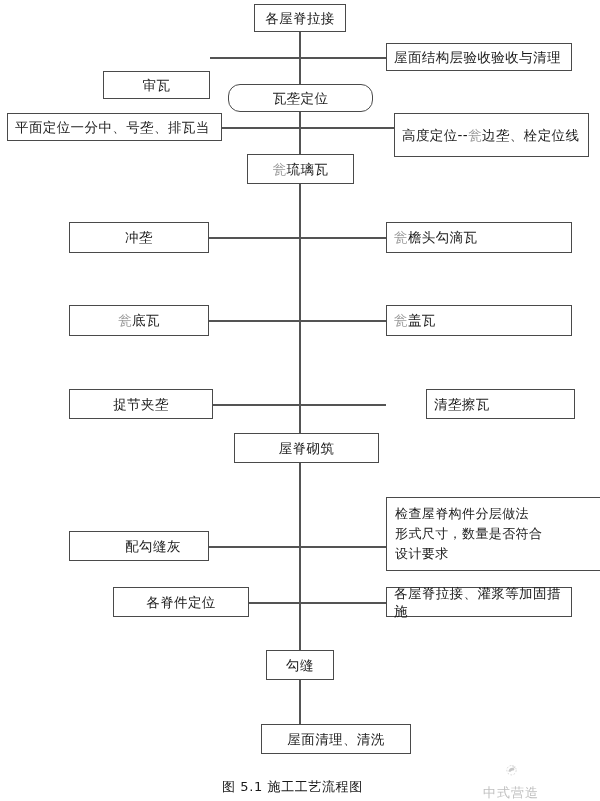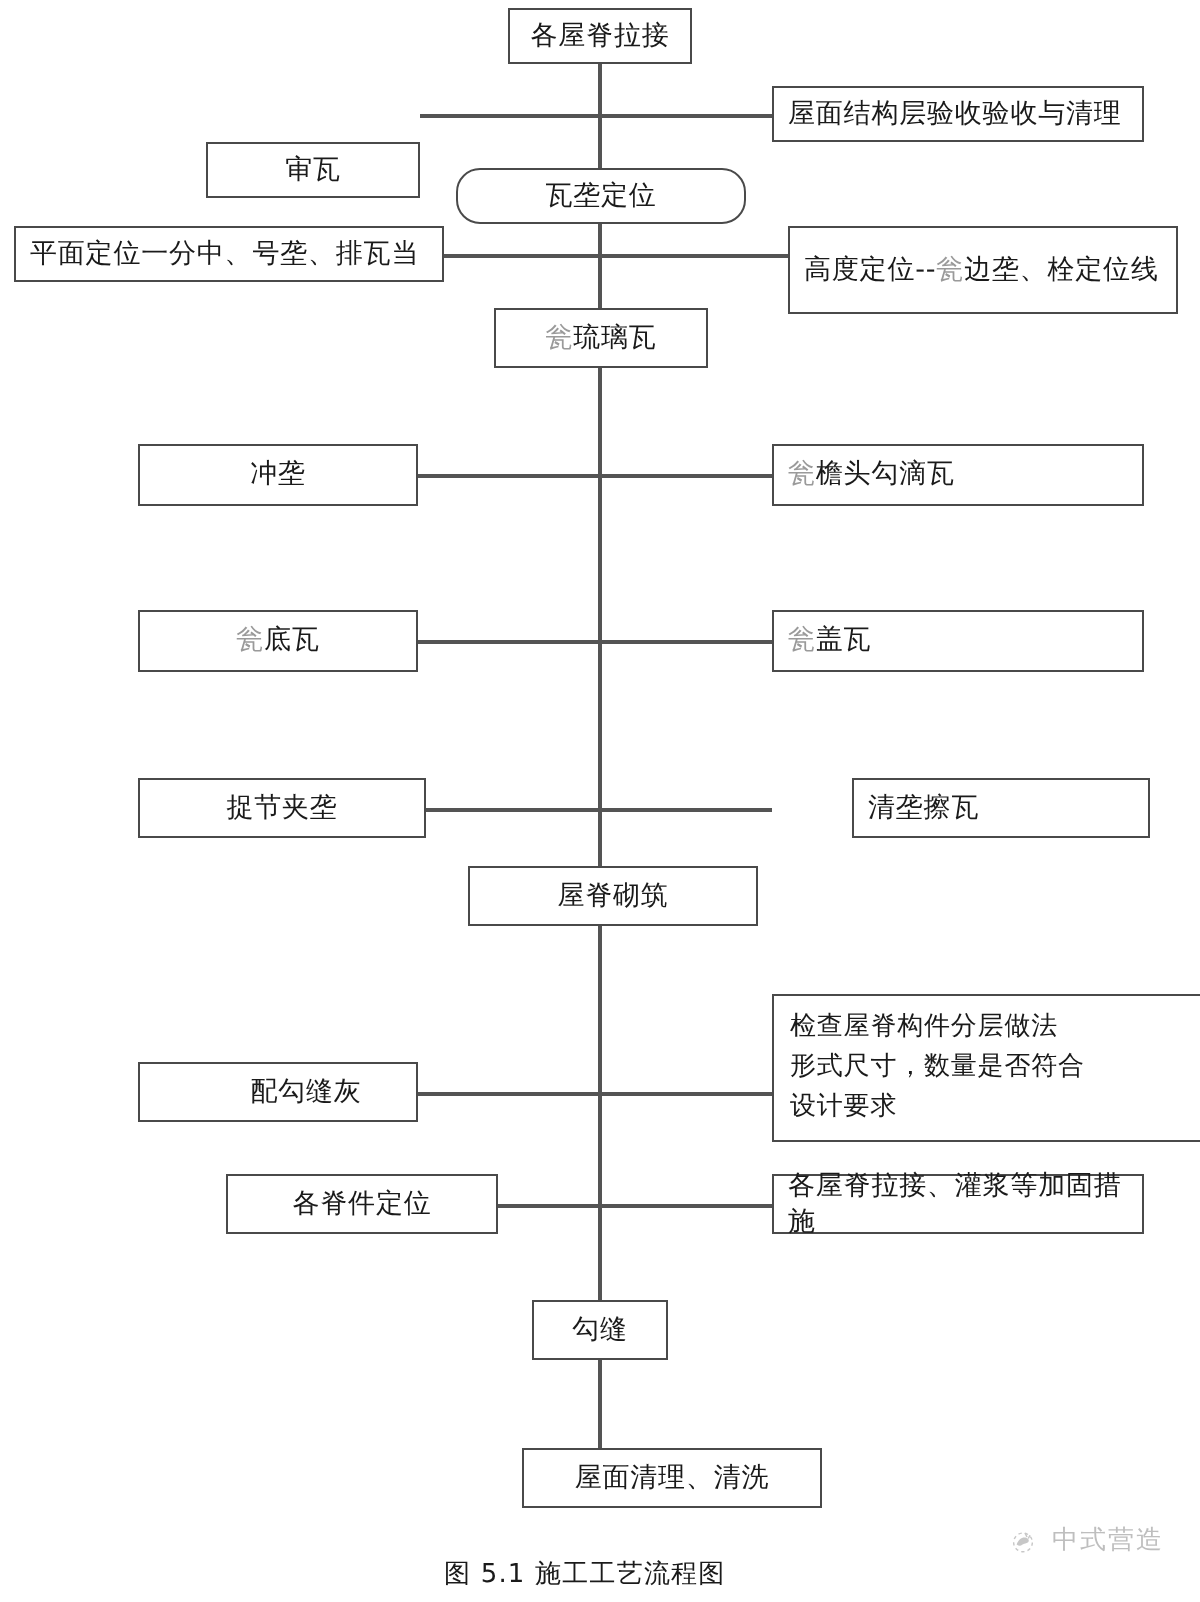--- a/index.html
+++ b/index.html
@@ -153,21 +153,21 @@
   <div class="node" style="left:69px; top:587px; width:136px; height:30px;margin-left:44px;">各脊件定位</div>
 
   <div class="node align-left" style="left:386px; top:587px; width:186px; height:30px;">各屋脊拉接、灌浆等加固措施</div>
 
   <div class="node" style="left:266px; top:650px; width:68px; height:30px;">勾缝</div>
 
   <div class="node" style="left:222px; top:724px; width:150px; height:30px;margin-left:39px;">屋面清理、清洗</div>
 
   <div class="caption" style="left:222px; top:778px;">图 5.1  施工工艺流程图</div>
 
-  <div class="watermark" style="left:503px; top:761px;">
+  <div class="watermark" style="left:483px; top:761px;flex-direction:column;">
     <svg class="wm-logo" viewBox="0 0 24 24">
       <circle cx="12" cy="13" r="6.6" fill="none" stroke="#9a9a9a" stroke-width="1" stroke-dasharray="2.4 2.2"></circle>
       <path d="M7.5 14.5 C9 10.5 11.5 9 14.5 9.8 C16 10.2 16.6 11.8 15.6 12.8 C14.6 13.8 12.6 13.4 11.4 14.6 C10.4 15.6 9 15.6 7.5 14.5 Z" fill="#9a9a9a"></path>
       <path d="M13.6 6.8 l1.1 2.1 M16.8 8.2 l-0.9 1.7" stroke="#9a9a9a" stroke-width="1" stroke-linecap="round"></path>
     </svg>
     <span class="wm-text">中式营造</span>
   </div>
 
 </div>
 

